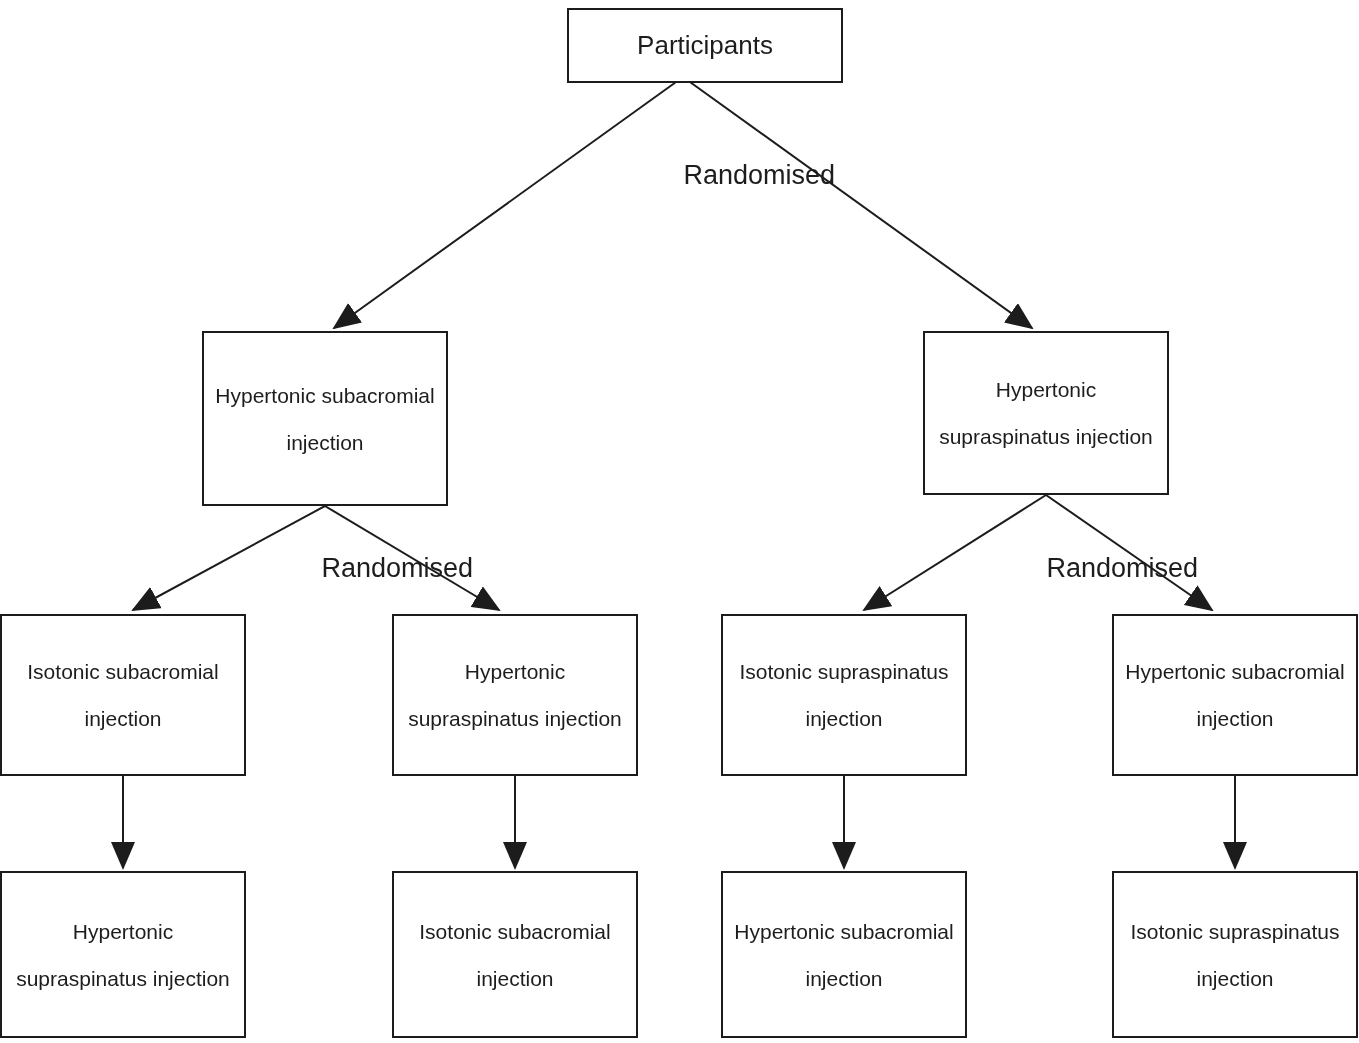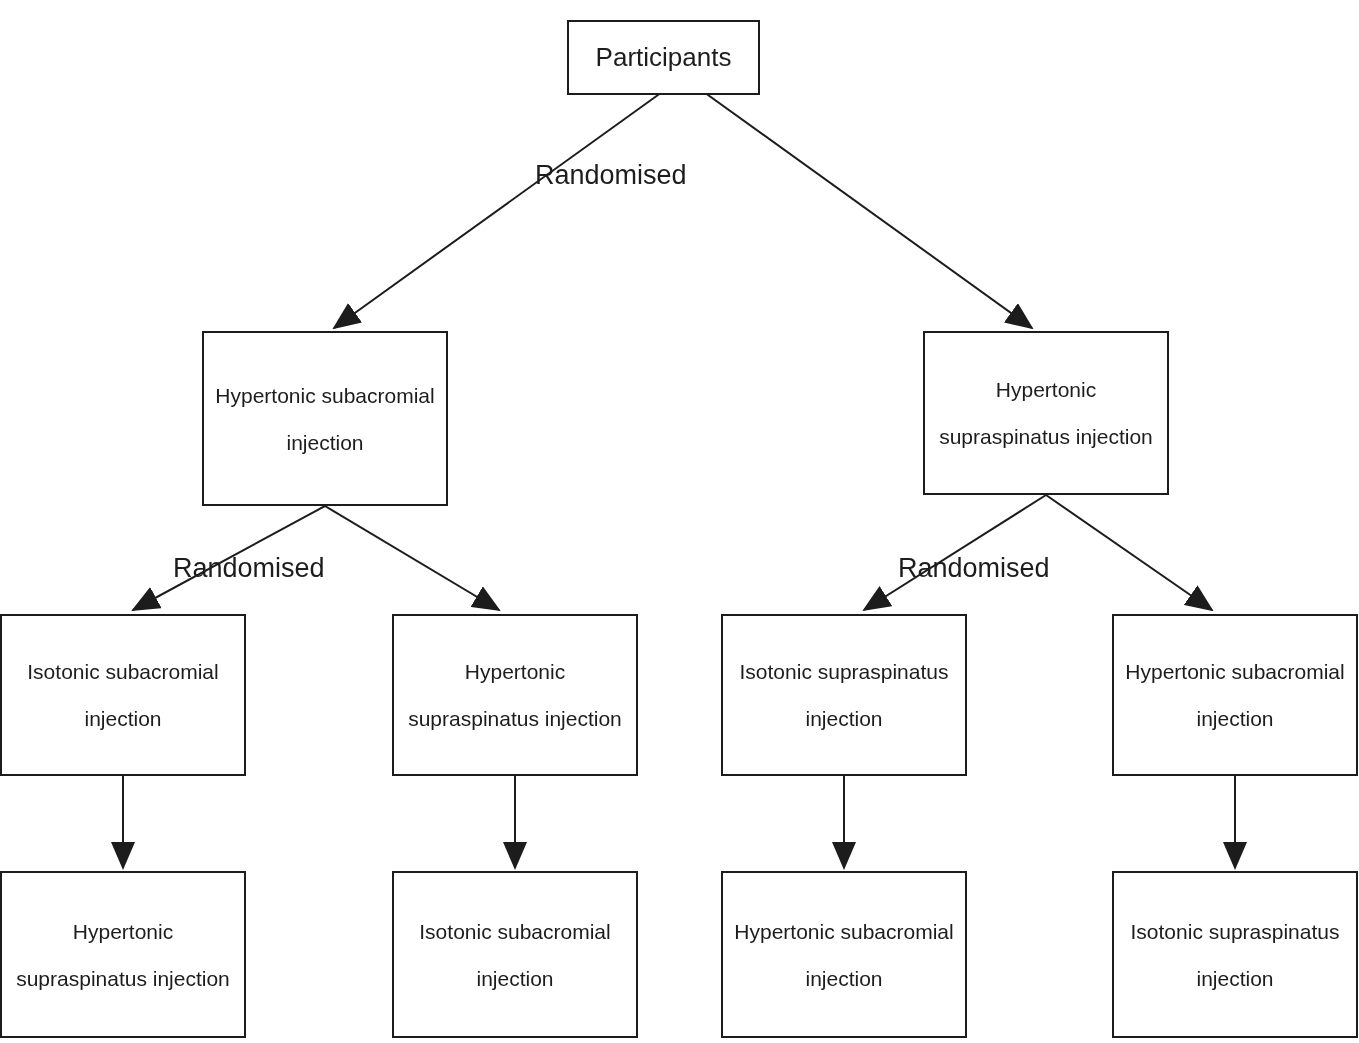--- a/index.html
+++ b/index.html
@@ -36,27 +36,27 @@
     align-items: center;
     justify-content: center;
     text-align: center;
     font-size: 21px;
     line-height: 47px;
     padding: 0 10px;
   }
   .flow-label {
     position: absolute;
     width: 300px;
-    text-align: left;
+    text-align: right;
     font-size: 27px;
     line-height: 34px;
     white-space: nowrap;
   }
   
-  .pos-participants { left: 567px; top: 20px;   width: 193px; height: 75px; font-size: 26px; }
+  .pos-participants { left: 567px; top: 8px;   width: 276px; height: 75px; font-size: 26px; }
   .pos-arm-left     { left: 202px; top: 331px; width: 246px; height: 175px; }
   .pos-arm-right    { left: 923px; top: 331px; width: 246px; height: 164px; }
   .pos-p1-1 { left: 0px;    top: 614px; width: 246px; height: 162px; }
   .pos-p1-2 { left: 392px;  top: 614px; width: 246px; height: 162px; }
   .pos-p1-3 { left: 721px;  top: 614px; width: 246px; height: 162px; }
   .pos-p1-4 { left: 1112px; top: 614px; width: 246px; height: 162px; }
   .pos-p2-1 { left: 0px;    top: 871px; width: 246px; height: 167px; }
   .pos-p2-2 { left: 392px;  top: 871px; width: 246px; height: 167px; }
   .pos-p2-3 { left: 721px;  top: 871px; width: 246px; height: 167px; }
   .pos-p2-4 { left: 1112px; top: 871px; width: 246px; height: 167px; }

